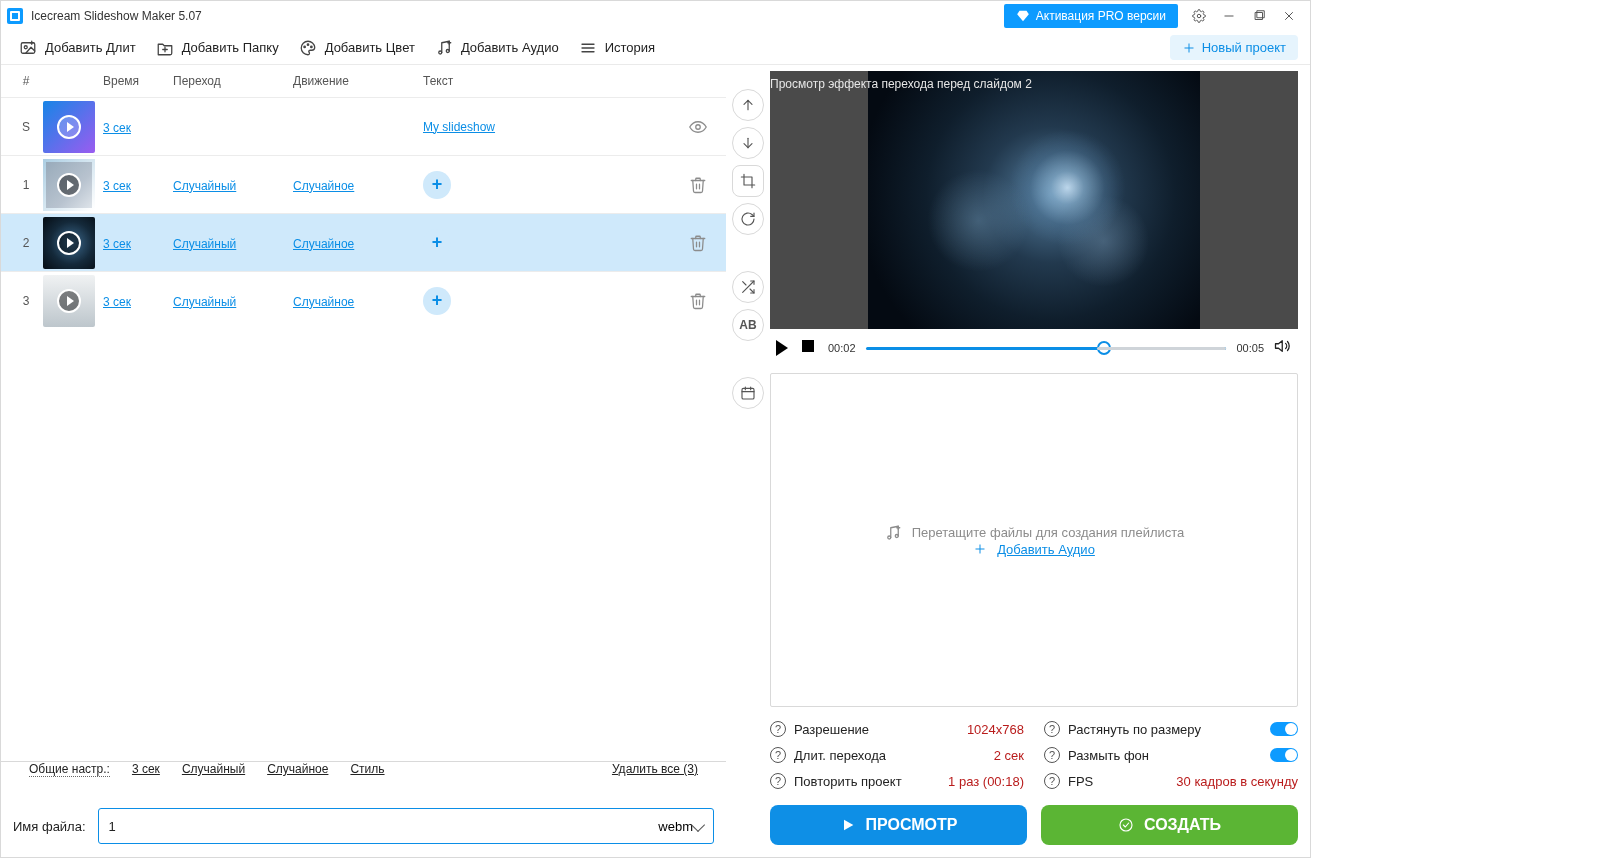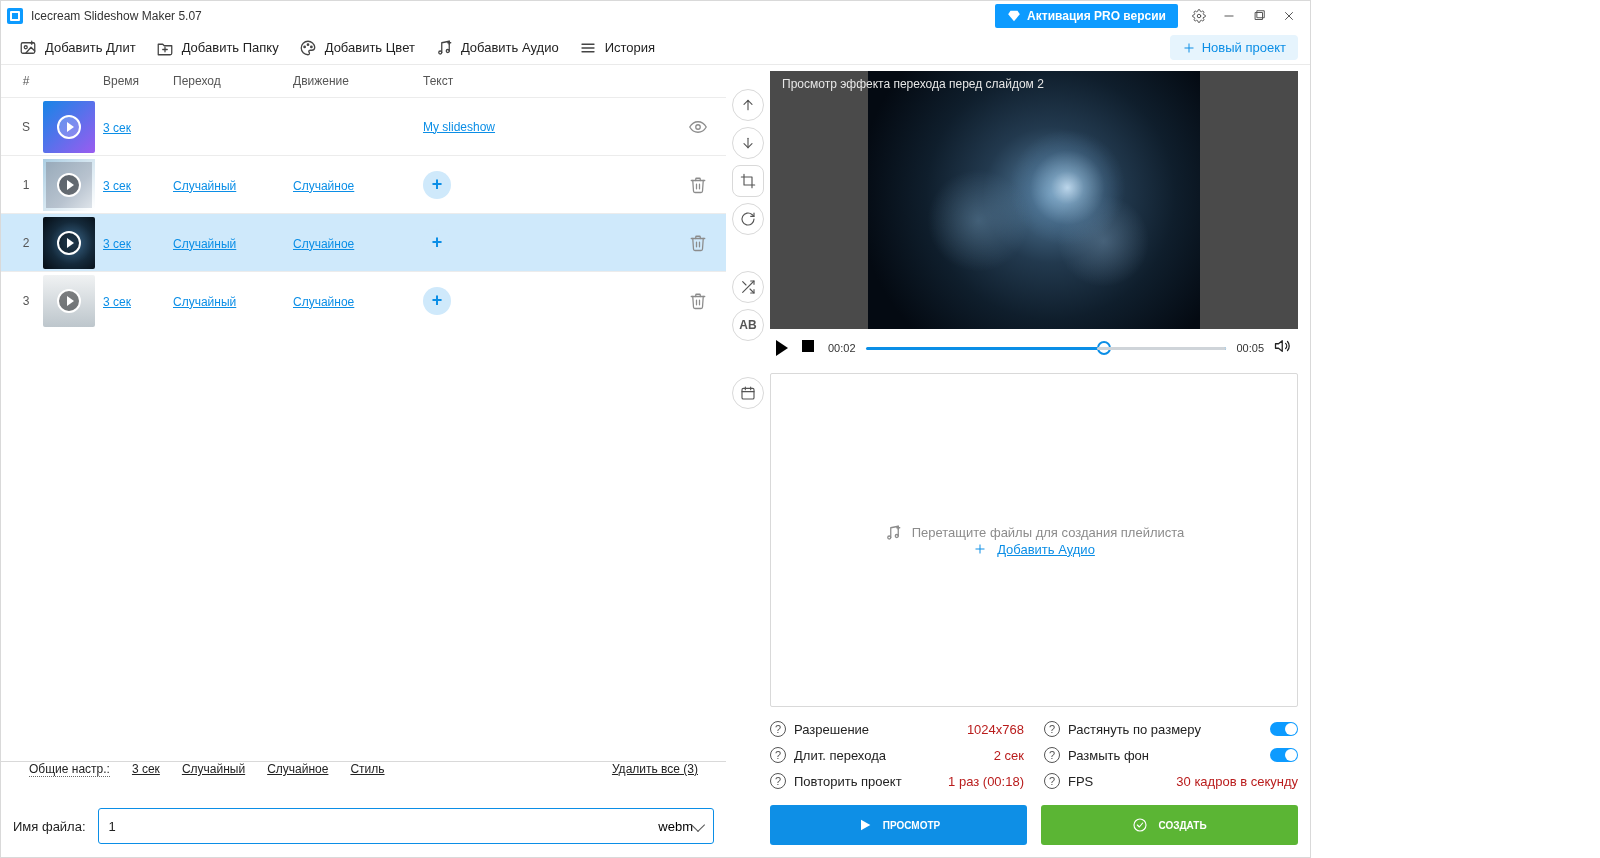--- a/index.html
+++ b/index.html
@@ -8,21 +8,21 @@
     --accent:#0b8ee6;
   }
   *{box-sizing:border-box;font-family:"Segoe UI",Arial,sans-serif}
   body{margin:0;background:#fff;color:var(--text)}
   .win{border:1px solid var(--border);width:1311px;height:858px;display:flex;flex-direction:column}
   
   .titlebar{height:30px;display:flex;align-items:center;padding:0 6px;font-size:12px;color:#333}
   .logo{width:16px;height:16px;background:#0d9bff;border-radius:2px;position:relative;margin-right:8px}
   .logo::after{content:"";position:absolute;inset:3px;border:2px solid #fff;border-radius:1px}
   .tb-spacer{flex:1}
-  .pro-btn{background:#0d9bff;color:#fff;font-size:12px;font-weight:700;padding:5px 12px;border-radius:2px;display:flex;align-items:center;gap:6px;margin-right:6px;cursor:pointer}
+  .pro-btn{background:#0d9bff;color:#fff;font-size:12px;font-weight:400;padding:5px 12px;border-radius:2px;display:flex;align-items:center;gap:6px;margin-right:6px;cursor:pointer}
   .icon-btn{width:30px;height:30px;display:flex;align-items:center;justify-content:center;color:#555;cursor:pointer}
   .icon-btn svg{width:14px;height:14px}
   
   .toolbar{height:34px;display:flex;align-items:center;padding:0 8px;font-size:13px;border-bottom:1px solid #eaeaea}
   .tbtn{display:flex;align-items:center;gap:8px;padding:4px 10px;cursor:pointer;color:#222}
   .tbtn svg{width:18px;height:18px;stroke:#444}
   .tb-spacer2{flex:1}
   .new-proj{background:#e6f4fd;color:#0b8ee6;font-size:13px;border-radius:4px;padding:5px 12px;display:flex;align-items:center;gap:6px;cursor:pointer;margin-right:4px}
   
   .mainrow{flex:1;display:flex;min-height:0}
@@ -71,21 +71,21 @@
   .fileinput .fmt{display:flex;align-items:center;gap:0;color:#000000;font-size:13px}
   .chev{width:10px;height:10px;border-right:1.5px solid #555;border-bottom:1.5px solid #555;transform:rotate(45deg);margin-bottom:3px}
   
   .preview{background:#4a4a4a;height:258px;margin-top:6px;position:relative;display:flex}
   .pv-side{width:98px;background:#4a4a4a}
   .pv-img{flex:1;background:#0a1420 radial-gradient(circle at 55% 48%, #5780a1 0, #22394e 30%, #0f1e2c 55%, #040a12 85%);position:relative}
   .pv-frost{position:absolute;inset:10% 8%;background:
      radial-gradient(circle at 62% 44%, rgba(200,225,245,.9) 0, rgba(150,190,220,.55) 8%, rgba(80,120,155,.3) 18%, transparent 28%),
      radial-gradient(circle at 30% 60%, rgba(120,160,190,.4) 0, transparent 22%),
      radial-gradient(circle at 75% 70%, rgba(140,175,205,.35) 0, transparent 18%)}
-  .pv-overlay{position:absolute;top:6px;left:12px;color:#e6e6e6;font-size:12px}
+  .pv-overlay{position:absolute;top:6px;left:0;color:#e6e6e6;font-size:12px}
   .player{height:30px;display:flex;align-items:center;gap:10px;padding:0 6px;margin-top:4px}
   .pbtn{width:16px;height:16px;cursor:pointer}
   .ptri{border-left:12px solid #000;border-top:8px solid transparent;border-bottom:8px solid transparent}
   .pstop{width:12px;height:12px;background:#000}
   .tcode{font-size:11px;color:#333}
   .seek{flex:1;height:3px;background:#0b8ee6;position:relative;border-radius:2px}
   .seek::after{content:"";position:absolute;right:0;top:0;bottom:0;width:36%;background:#cfd4d9;border-radius:2px}
   .seek-handle{position:absolute;left:64%;top:-6px;width:14px;height:14px;border:2px solid #0b8ee6;background:#fff;border-radius:50%}
   .vol svg{width:18px;height:18px}
   
@@ -95,21 +95,21 @@
   
   .settings{display:grid;grid-template-columns:1fr 1fr;gap:10px 20px;margin-top:14px;font-size:13px}
   .srow{display:flex;align-items:center;justify-content:space-between}
   .srow .lab{display:flex;align-items:center;gap:8px}
   .q{width:16px;height:16px;border:1.5px solid #555;border-radius:50%;display:flex;align-items:center;justify-content:center;font-size:11px;color:#555}
   .sval{color:#b91c1c}
   .toggle{width:28px;height:14px;background:#0d9bff;border-radius:8px;position:relative;cursor:pointer}
   .toggle::after{content:"";position:absolute;right:1px;top:1px;width:12px;height:12px;background:#fff;border-radius:50%}
   
   .bottombtns{display:flex;gap:14px;margin:16px 0 12px}
-  .bottombtns .btn{flex:1;height:40px;border-radius:3px;color:#fff;display:flex;align-items:center;justify-content:center;gap:10px;font-size:10px;font-weight:600;cursor:pointer}
+  .bottombtns .btn{flex:1;height:40px;border-radius:8px;color:#fff;display:flex;align-items:center;justify-content:center;gap:10px;font-size:16px;font-weight:600;cursor:pointer}
   .btn.blue{background:#0e8fe6}
   .btn.green{background:#5bb534}
   
   svg{stroke:currentColor;fill:none;stroke-width:1.7;stroke-linecap:round;stroke-linejoin:round}
 </style>
 </head>
 <body>
 
 <div class="win">
 

